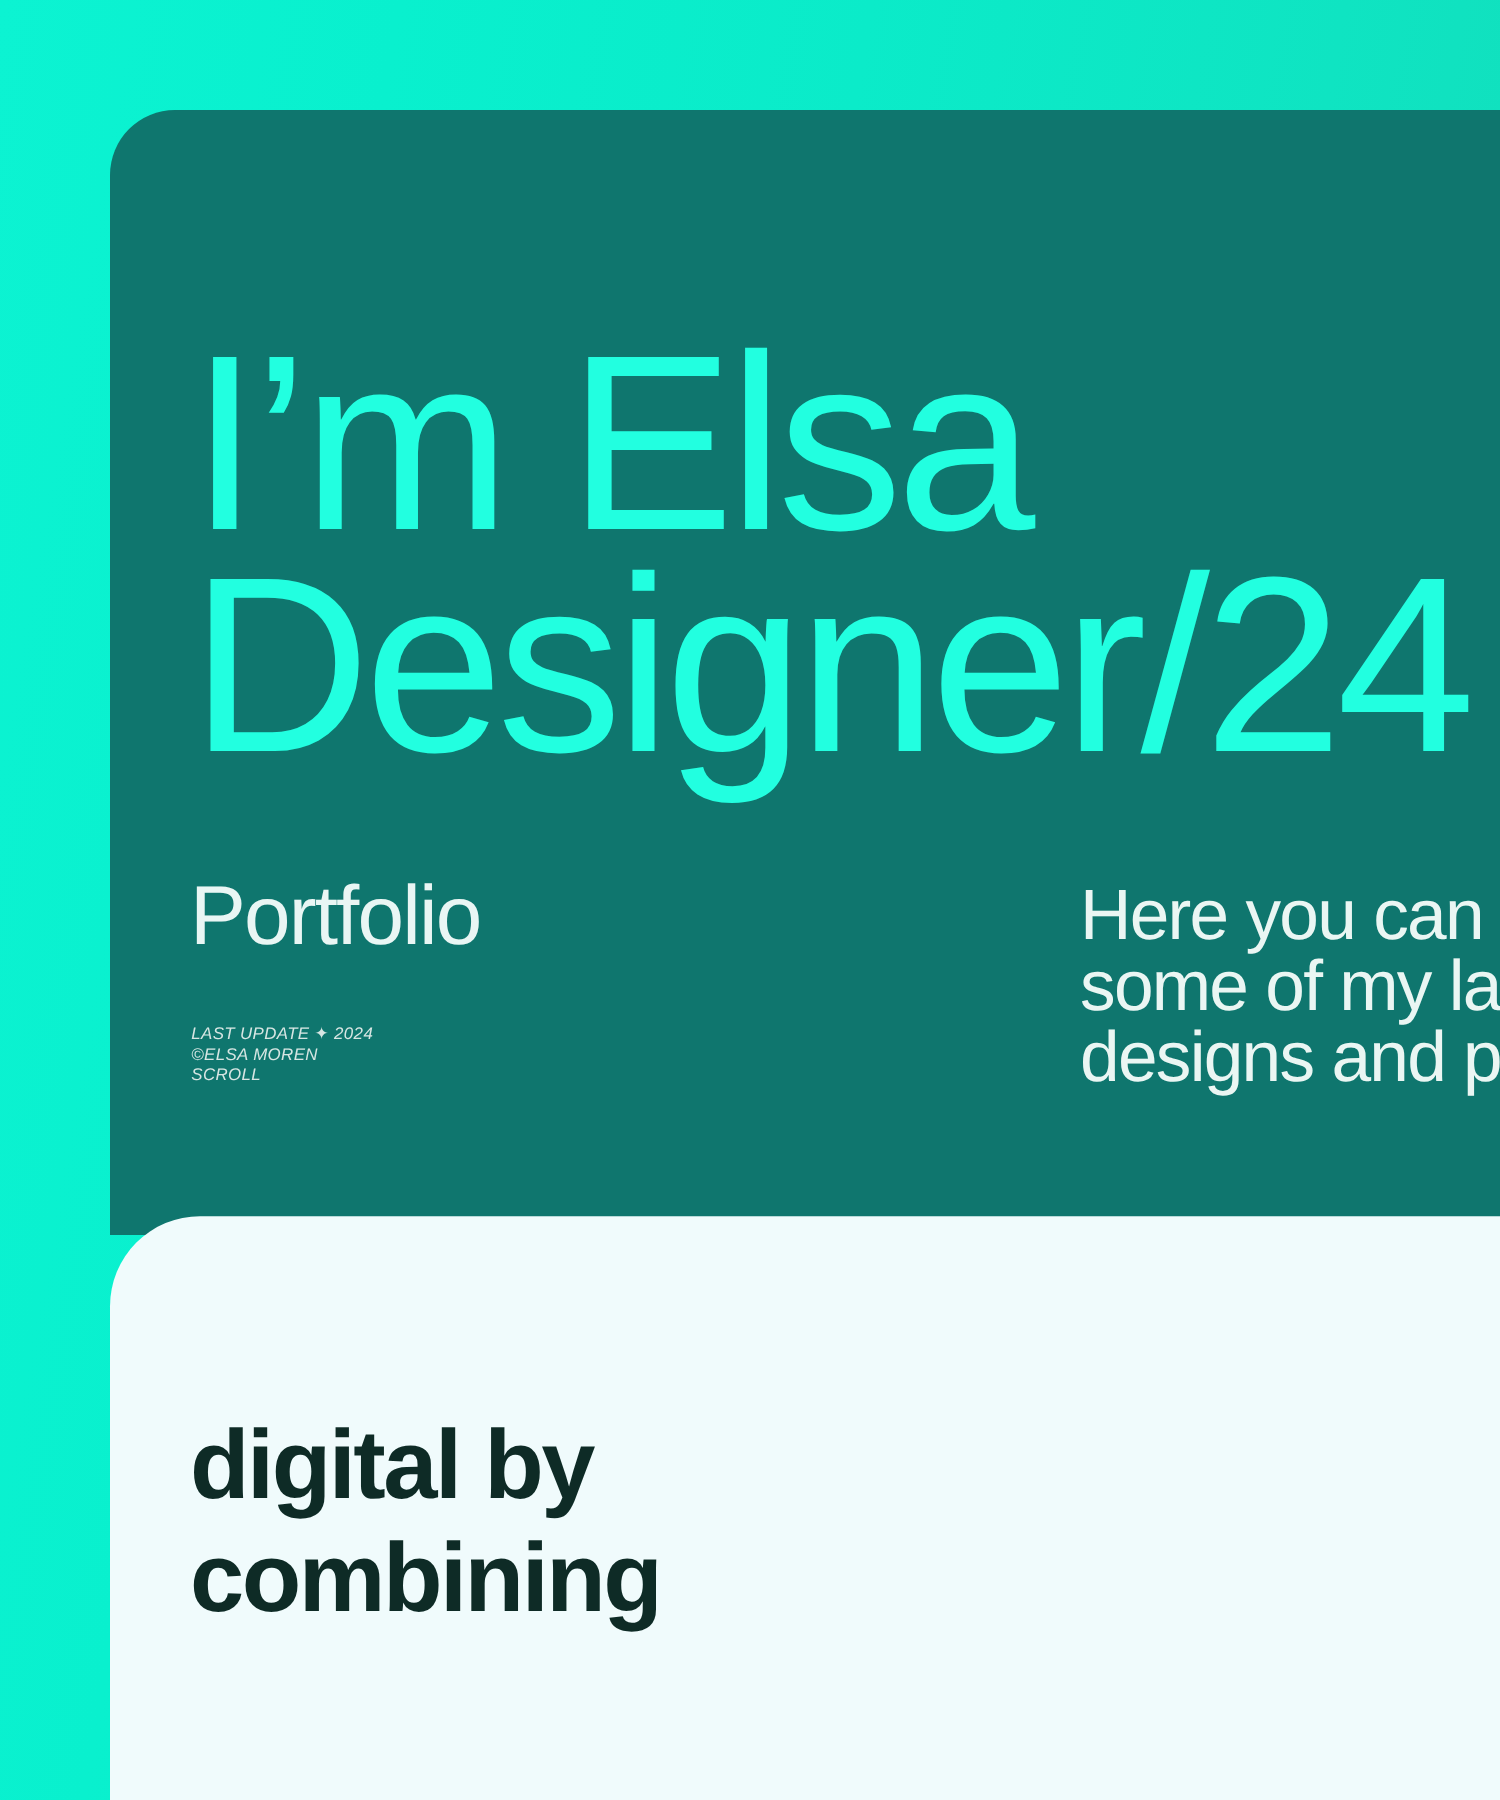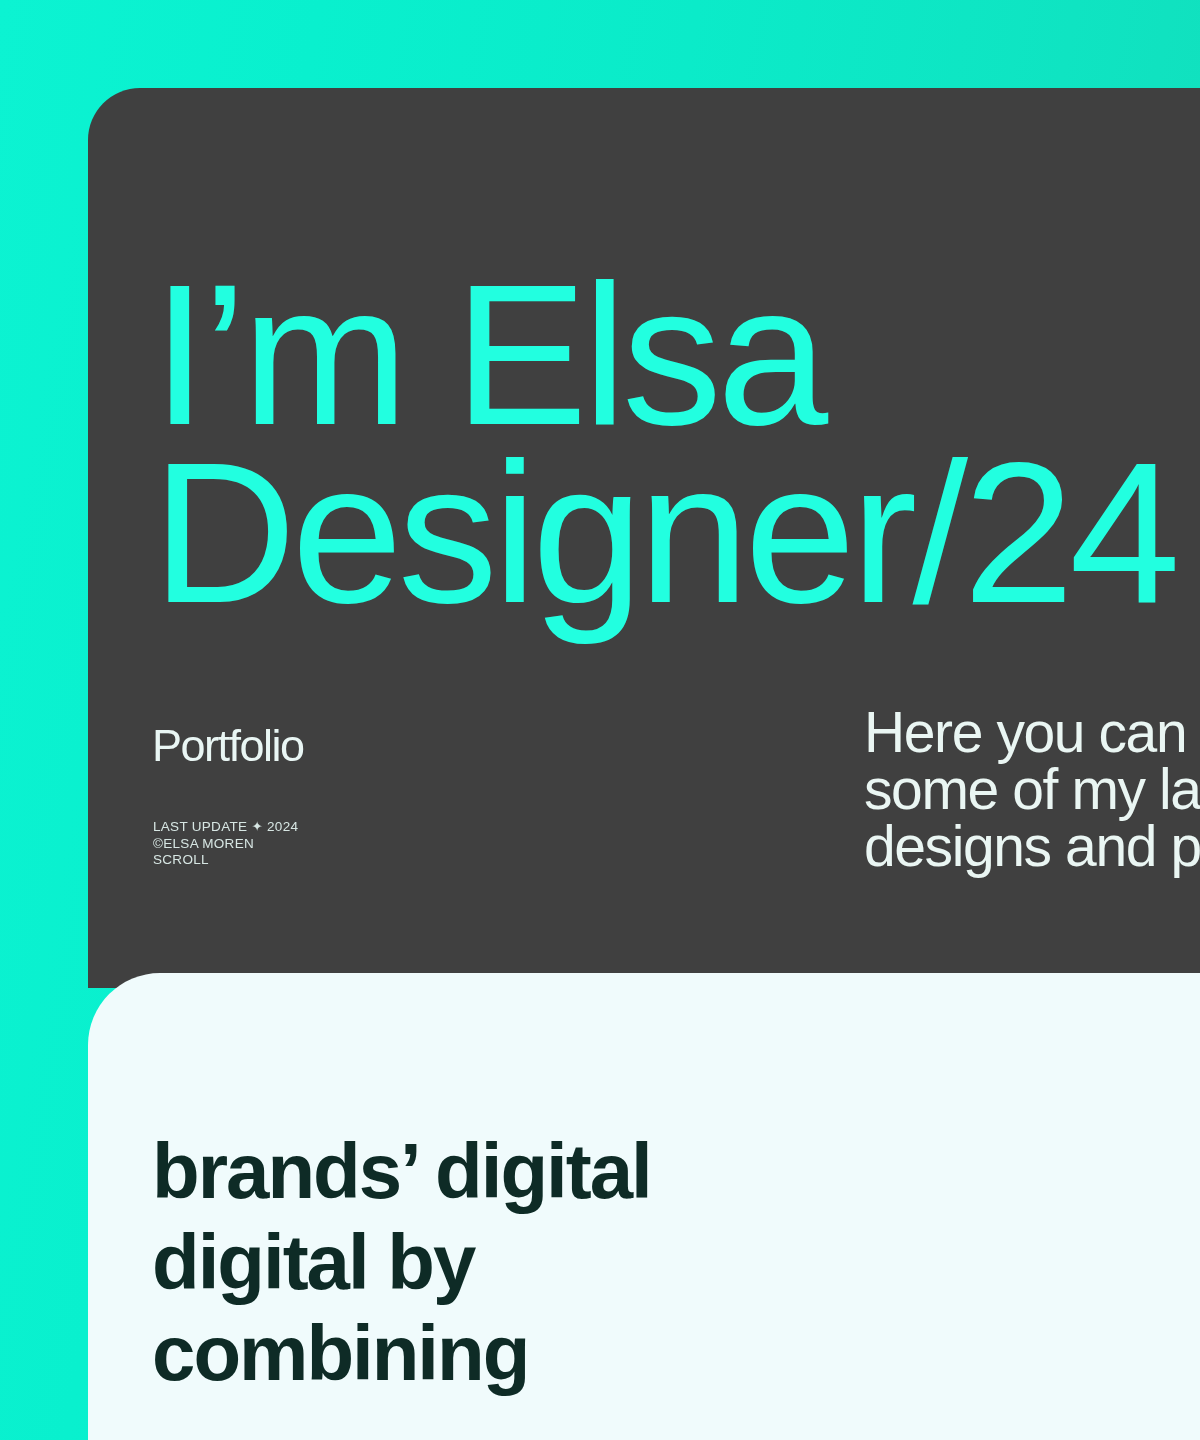--- a/index.html
+++ b/index.html
@@ -27,21 +27,21 @@
                 #13DCBA 100%);
   }
 
   
   #hero-card {
     position: absolute;
     left: 88px;
     top: 88px;
     width: 1112px;
     height: 900px;
-    background: #404040;
+    background: #0f766e;
     border-top-left-radius: 52px;
     overflow: hidden;
   }
 
   
   #headline {
     position: absolute;
     left: 64px;
     top: 44px;
     width: 1400px;
@@ -58,39 +58,39 @@
   #meta-row {
     position: absolute;
     left: 64px;
     top: 610px;
     right: 0;
   }
 
   #portfolio-label {
     position: absolute;
     left: 0;
-    top: 17px;
+    top: 4px;
     color: #E9F6F4;
-    font-size: 45px;
+    font-size: 67px;
     line-height: 62px;
     letter-spacing: -1.5px;
     white-space: nowrap;
   }
 
   #meta-stack {
     position: absolute;
     left: 1px;
     top: 121px;
     color: #D7E6E3;
     font-size: 13.5px;
     line-height: 16.5px;
     letter-spacing: 0.3px;
     text-transform: uppercase;
   }
-  #meta-stack .meta-line { display: block; white-space: nowrap; }
+  #meta-stack .meta-line { display: block; white-space: nowrap; font-style: italic; }
 
   #intro-copy {
     position: absolute;
     left: 712px;
     top: 6px;
     width: 900px;
     color: #EAF6F3;
     font-size: 57px;
     line-height: 57px;
     letter-spacing: -1.4px;
@@ -148,17 +148,16 @@
       <span class="intro-line">Here you can find</span>
       <span class="intro-line">some of my latest</span>
       <span class="intro-line">designs and projects</span>
     </div>
 
   </div>
 </section>
 
 <section id="light-panel">
   <h2 id="statement">
-    <span class="st-line">brands’ digital</span>
     <span class="st-line">digital by</span>
     <span class="st-line">combining</span>
   </h2>
 </section>
 
 </body></html>

